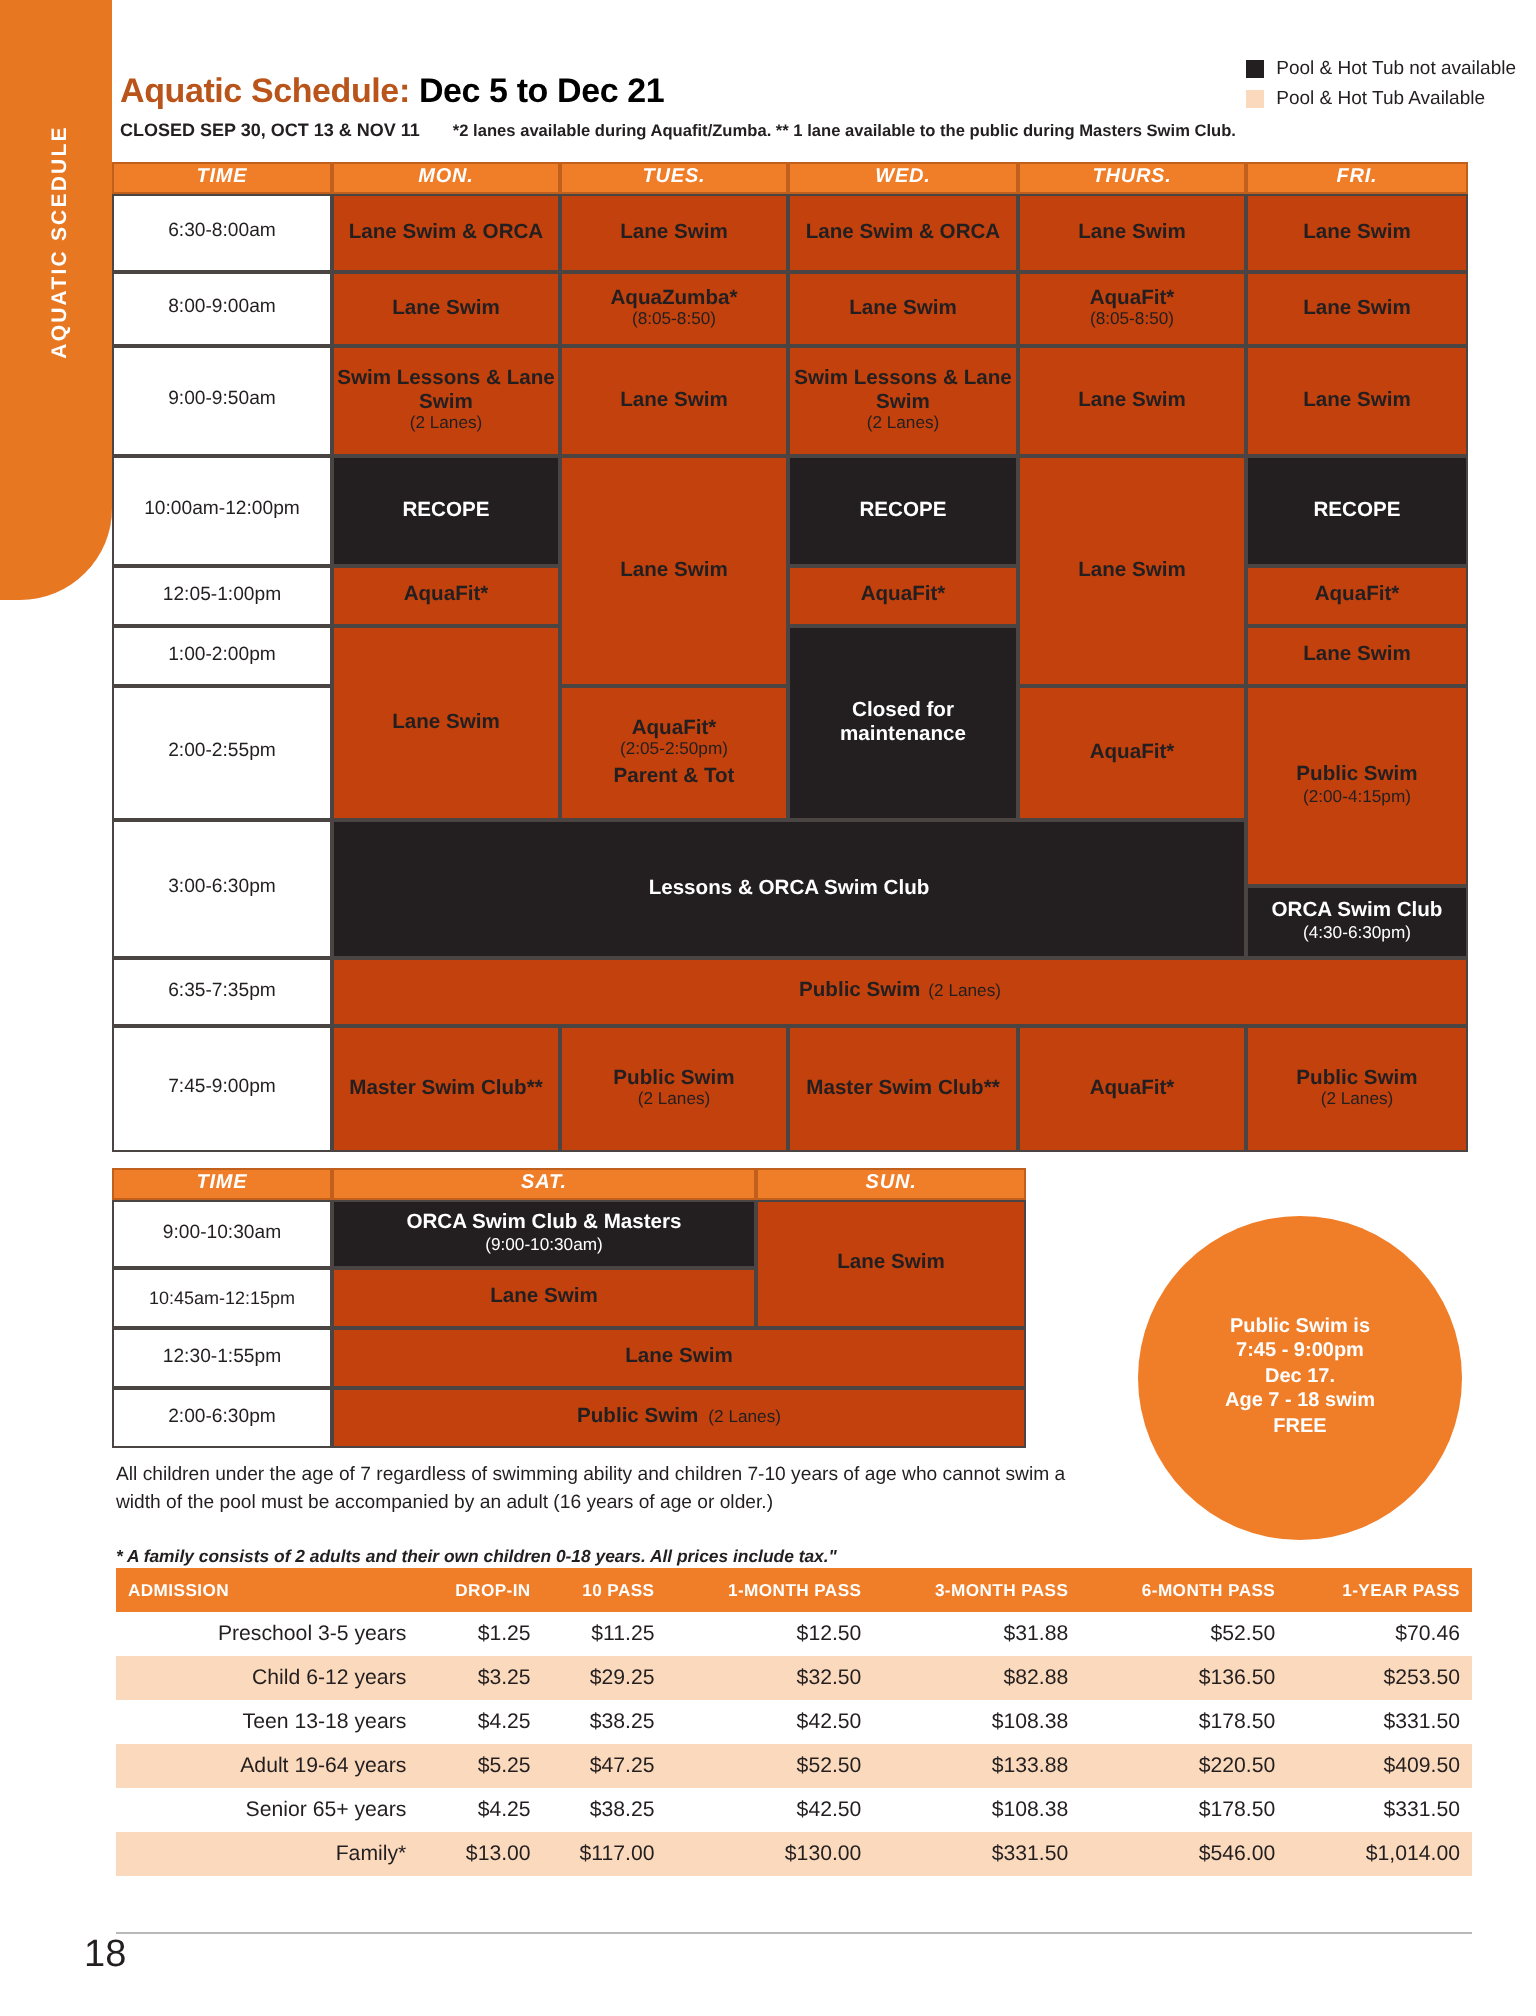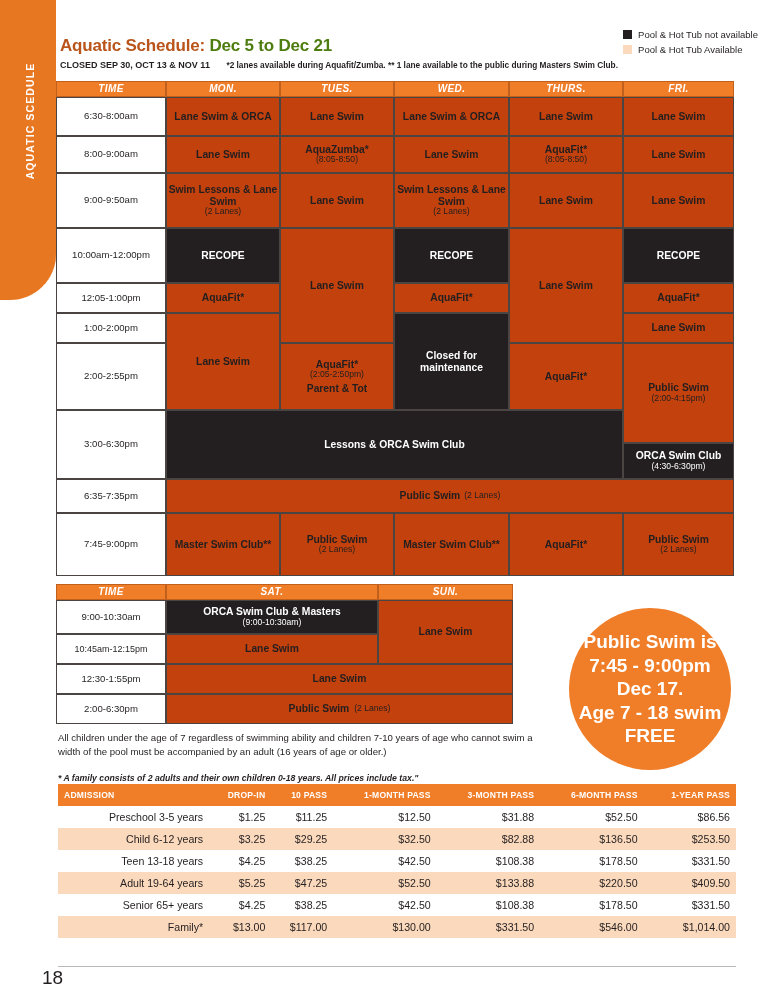--- a/index.html
+++ b/index.html
@@ -28,21 +28,21 @@
     background:#ffffff;border-radius:50%/50%;
   }
   .side-tab-curve2{
     position:absolute;left:30px;top:-30px;width:120px;height:380px;
     background:#E87722;border-radius:50%/50%;
   }
   
   .page{position:absolute;left:0;top:0;width:768px;height:1008px;}
   .hdr-title{position:absolute;left:60px;top:36px;font-size:17px;font-weight:bold;letter-spacing:-.2px;}
   .hdr-title .t1{color:#B9541A;}
-  .hdr-title .t2{color:#4d7c0f;}
+  .hdr-title .t2{color:#000000;}
   .hdr-sub{position:absolute;left:60px;top:60px;font-size:9px;font-weight:bold;white-space:nowrap;text-align:center;}
   .hdr-sub .note{font-weight:bold;font-size:8.3px;}
   .legend{position:absolute;right:10px;top:28px;font-size:9.5px;line-height:13px;}
   .legend-row{display:flex;align-items:center;gap:6px;margin-bottom:2px;}
   .sw{width:9px;height:9px;display:inline-block;}
   .sw-dark{background:#231f20;}
   .sw-light{background:#FBD9BC;}
   
   .grid{position:absolute;}
   .cell{position:absolute;box-sizing:border-box;
@@ -54,21 +54,21 @@
   .pk{background:#c2410c;color:#231f20;}
   .dk{background:#231f20;color:#ffffff;}
   .b{font-weight:bold;font-size:10.3px;}
   .s{font-weight:normal;font-size:8.6px;}
   .inline-s{font-weight:normal;font-size:8.6px;}
   
   .circle{
     position:absolute;left:569px;top:608px;width:162px;height:162px;border-radius:50%;
     background:#F07D28;color:#ffffff;
     display:flex;flex-direction:column;align-items:center;justify-content:center;
-    text-align:center;font-weight:bold;font-size:19px;line-height:1.24;
+    text-align:center;font-weight:bold;font-size:10px;line-height:1.24;
   }
   
   .note1{position:absolute;left:58px;top:731px;width:495px;font-size:9.6px;line-height:13.5px;}
   .note2{position:absolute;left:58px;top:773px;width:500px;font-size:8.7px;font-style:italic;font-weight:bold;}
   
   .ptab{position:absolute;left:58px;top:784px;width:678px;border-collapse:collapse;}
   .ptab th{
     background:#F07D28;color:#ffffff;font-size:8.6px;font-weight:bold;
     letter-spacing:.2px;padding:4px 6px 4px 0;text-align:right;height:14px;
   }
@@ -326,21 +326,21 @@
       </tr>
     </thead>
     <tbody>
       <tr>
           <td class="first">Preschool 3-5 years</td>
           <td>$1.25</td>
           <td>$11.25</td>
           <td>$12.50</td>
           <td>$31.88</td>
           <td>$52.50</td>
-          <td>$86.56</td>
+          <td>$70.46</td>
         </tr>
       <tr class="alt">
           <td class="first">Child 6-12 years</td>
           <td>$3.25</td>
           <td>$29.25</td>
           <td>$32.50</td>
           <td>$82.88</td>
           <td>$136.50</td>
           <td>$253.50</td>
         </tr>

